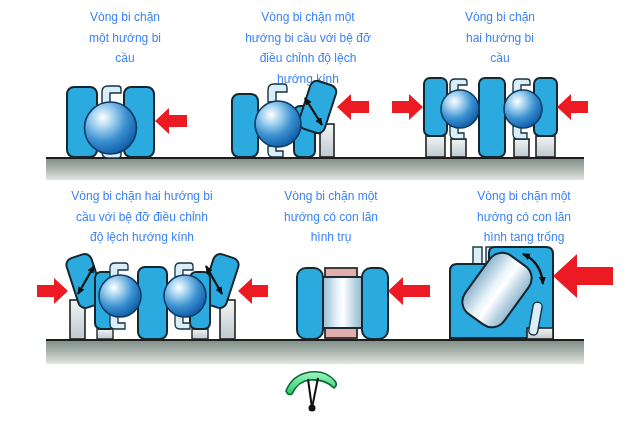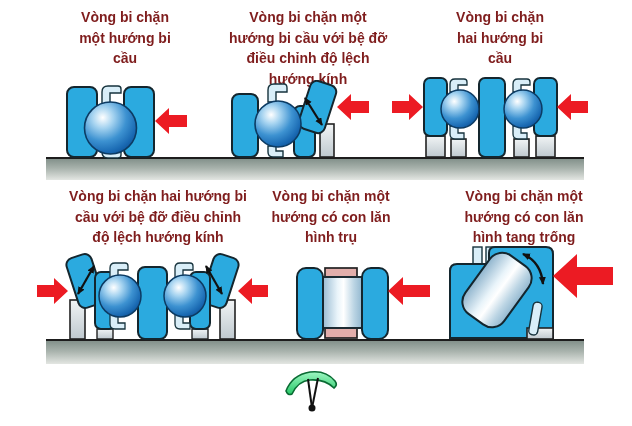--- a/index.html
+++ b/index.html
@@ -1,19 +1,19 @@
 <!DOCTYPE html>
 <html><head>
 <meta charset="utf-8">
 <style>
   html,body{margin:0;padding:0;background:#fff;}
   .stage{position:relative;width:632px;height:426px;background:#ffffff;overflow:hidden;
          font-family:"Liberation Sans",sans-serif;}
-  .label{position:absolute;text-align:center;color:#7f1d1d;font-size:14px;line-height:20.5px;
-         white-space:pre-line;font-weight:700;}
+  .label{position:absolute;text-align:center;color:#3b82f6;font-size:12px;line-height:20.5px;
+         white-space:pre-line;font-weight:400;}
   .ground{position:absolute;height:21px;border-top:2.5px solid #1d1d1d;
           background:linear-gradient(to bottom,#83918b 0%,#a9b3ad 45%,#e3e6e2 100%);}
   svg{position:absolute;display:block;}
 </style>
 </head>
 <body>
 
 <div class="stage">
 
   <svg width="0" height="0">
@@ -49,21 +49,21 @@
   <div class="label" style="left:50px;top:7px;width:150px">Vòng bi chặn
 một hướng bi
 cầu</div>
   <div class="label" style="left:200px;top:7px;width:216px">Vòng bi chặn một
 hướng bi cầu với bệ đỡ
 điều chỉnh độ lệch
 hướng kính</div>
   <div class="label" style="left:425px;top:7px;width:150px">Vòng bi chặn
 hai hướng bi
 cầu</div>
-  <div class="label" style="left:44px;top:186px;width:228px">Vòng bi chặn hai hướng bi
+  <div class="label" style="left:28px;top:186px;width:228px">Vòng bi chặn hai hướng bi
 cầu với bệ đỡ điều chỉnh
 độ lệch hướng kính</div>
   <div class="label" style="left:248px;top:186px;width:166px">Vòng bi chặn một
 hướng có con lăn
 hình trụ</div>
   <div class="label" style="left:428px;top:186px;width:192px">Vòng bi chặn một
 hướng có con lăn
 hình tang trống</div>
 
   <div class="ground" style="left:46px;top:157px;width:538px"></div>

